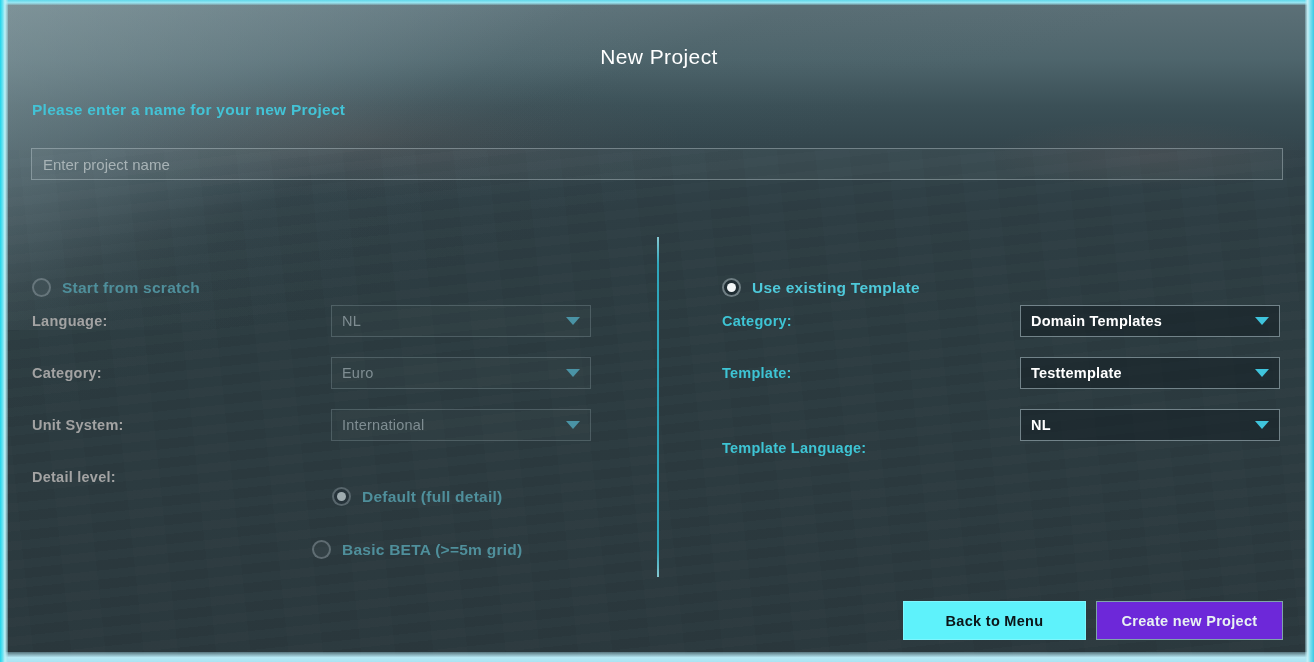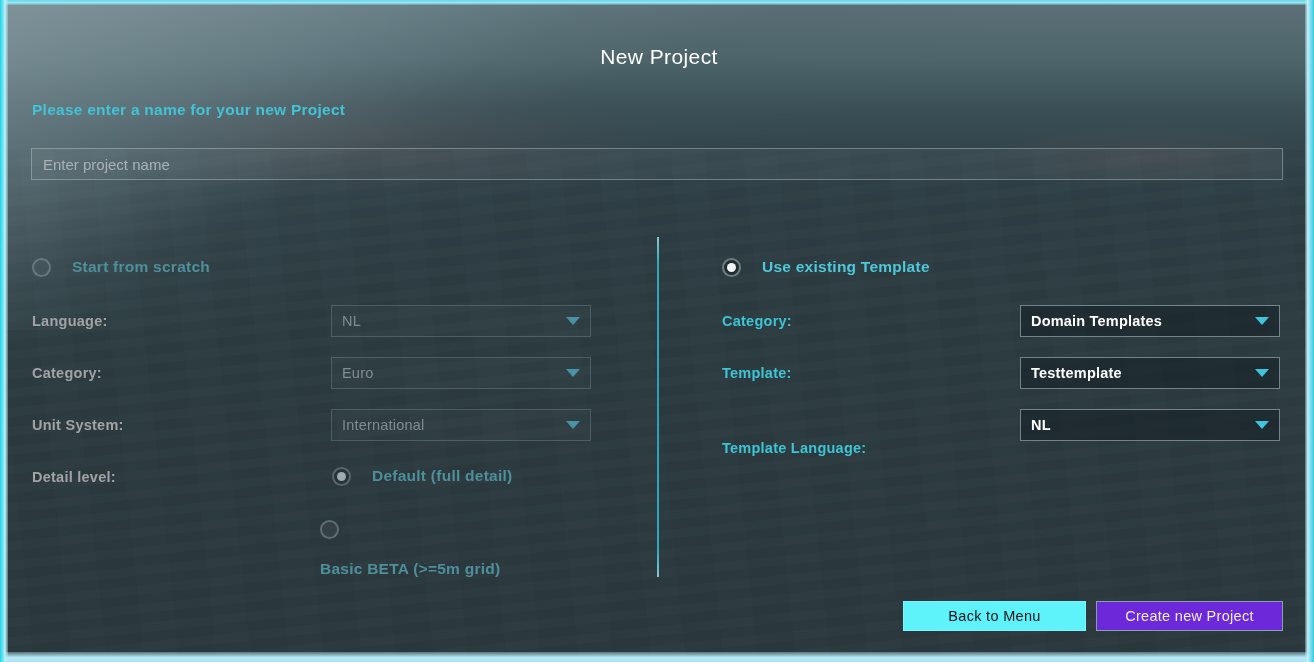--- a/index.html
+++ b/index.html
@@ -138,21 +138,23 @@
   }
 
   
   .column { position: absolute; top: 0; }
   #col-left  { left: 0;   width: 657px; height: 662px; }
   #col-right { left: 657px; width: 657px; height: 662px; }
 
   .radio-row {
     position: absolute;
     display: flex;
-    gap: 21px;
+    align-items: center;
+    gap: 11px;
+    margin-top: 20px;
   }
   .radio {
     width: 19px; height: 19px;
     border-radius: 50%;
     box-sizing: border-box;
     display: flex;
     align-items: center;
     justify-content: center;
     flex: none;
   }
@@ -225,27 +227,27 @@
     border-left: 7px solid transparent;
     border-right: 7px solid transparent;
     flex: none;
   }
   .dropdown.active   .caret { border-top: 8px solid #3fc4dc; }
   .dropdown.disabled .caret { border-top: 8px solid #4a93a5; }
 
   
   .btn {
     position: absolute;
-    height: 30px;
+    height: 39px;
     box-sizing: border-box;
     display: flex;
     align-items: center;
     justify-content: center;
     font-size: 14.5px;
-    font-weight: normal;
+    font-weight: bold;
     letter-spacing: 0.3px;
     cursor: pointer;
     user-select: none;
   }
   #btn-back {
     left: 903px; top: 601px; width: 183px;
     background: #5ef2fb;
     border: 1px solid #7df6fd;
     color: #0c1518;
   }
@@ -304,21 +306,21 @@
 
       <div class="field-label dim" style="left:32px; top:469px;">Detail level:</div>
 
       <div class="radio-row" style="left:332px; top:467px;">
         <span class="radio on dim">
           <span class="dot"></span>
         </span>
         <span class="radio-label dim">Default (full detail)</span>
       </div>
 
-      <div class="radio-row" style="left:320px; top:520px;flex-direction:column;">
+      <div class="radio-row" style="left:312px; top:520px;">
         <span class="radio off dim"></span>
         <span class="radio-label dim">Basic BETA (&gt;=5m grid)</span>
       </div>
 
     </div>
 
     <div id="col-right" class="column">
 
       <div class="radio-row" style="left:65px; top:258px;">
         <span class="radio on">

